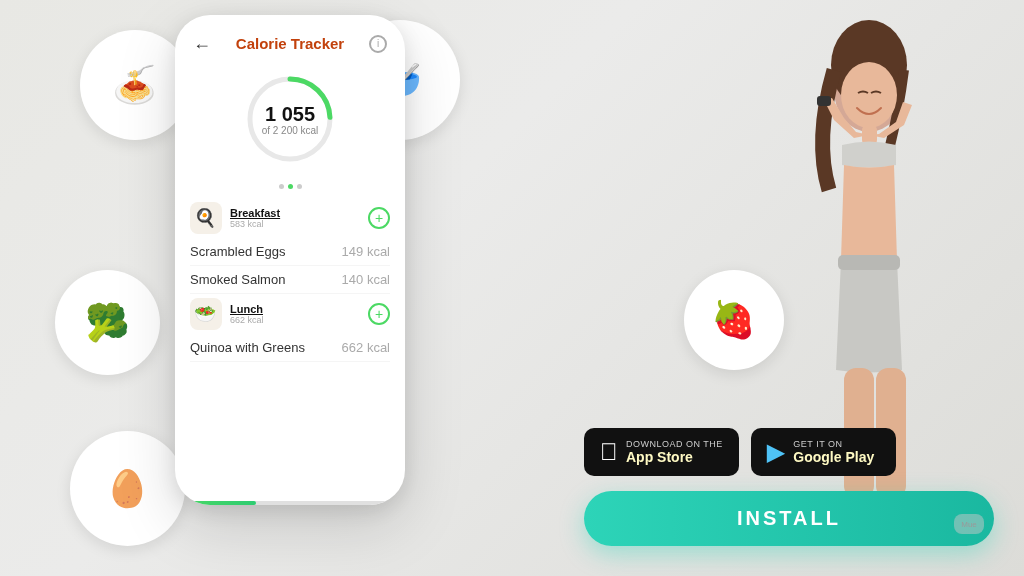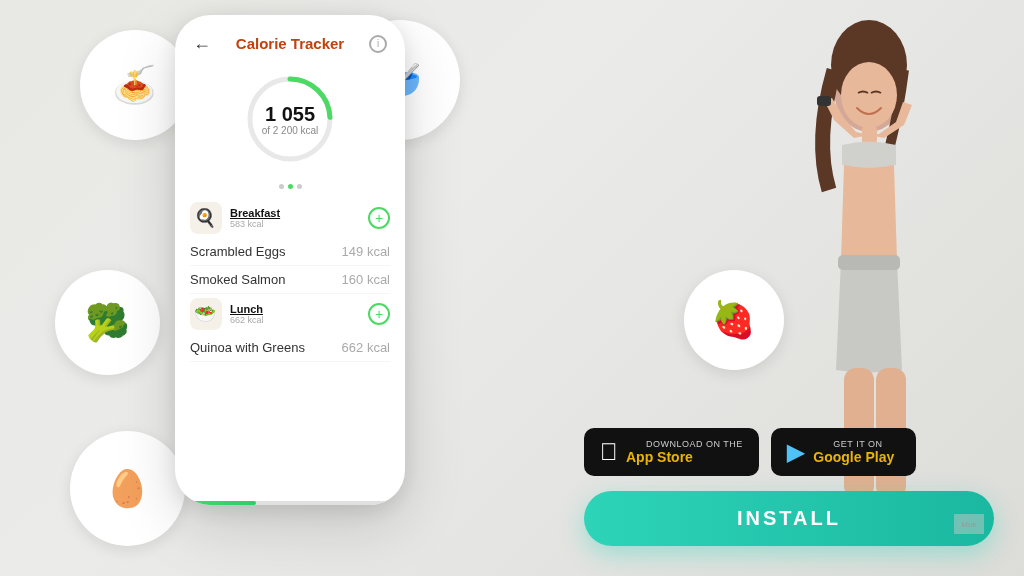--- a/index.html
+++ b/index.html
@@ -328,27 +328,26 @@
     .store-btn-text {
       display: flex;
       flex-direction: column;
     }
 
     .store-btn-small {
       font-size: 9px;
       color: #ccc;
       text-transform: uppercase;
       letter-spacing: 0.5px;
-      margin-left: 20px;
     }
 
     .store-btn-big {
       font-size: 14px;
       font-weight: 700;
-      color: #eab308;
+      color: #fef9c3;
     }
 
     
     .install-btn {
       position: absolute;
       bottom: 30px;
       left: 20px;
       right: 30px;
       background: linear-gradient(90deg, #2dd4b8, #1ab8a0);
       border-radius: 35px;
@@ -368,21 +367,21 @@
     }
 
     
     .small-logo {
       position: absolute;
       bottom: 42px;
       right: 40px;
       width: 30px;
       height: 20px;
       background: rgba(200,200,200,0.5);
-      border-radius: 0;
+      border-radius: 8px;
       display: flex;
       align-items: center;
       justify-content: center;
       font-size: 8px;
       color: #999;
     }
 
     
     .woman-svg-container {
       position: absolute;
@@ -456,21 +455,21 @@
         </div>
         <div class="add-btn">+</div>
       </div>
 
       <div class="food-item">
         <span class="food-name">Scrambled Eggs</span>
         <span class="food-cal">149 kcal</span>
       </div>
       <div class="food-item">
         <span class="food-name">Smoked Salmon</span>
-        <span class="food-cal">160 kcal</span>
+        <span class="food-cal">140 kcal</span>
       </div>
 
     </div>
 
     <div class="lunch-section">
       <div class="meal-header">
         <div class="meal-icon-title">
           <div class="meal-icon">🥗</div>
           <div>
             <div class="meal-name">Lunch</div>

